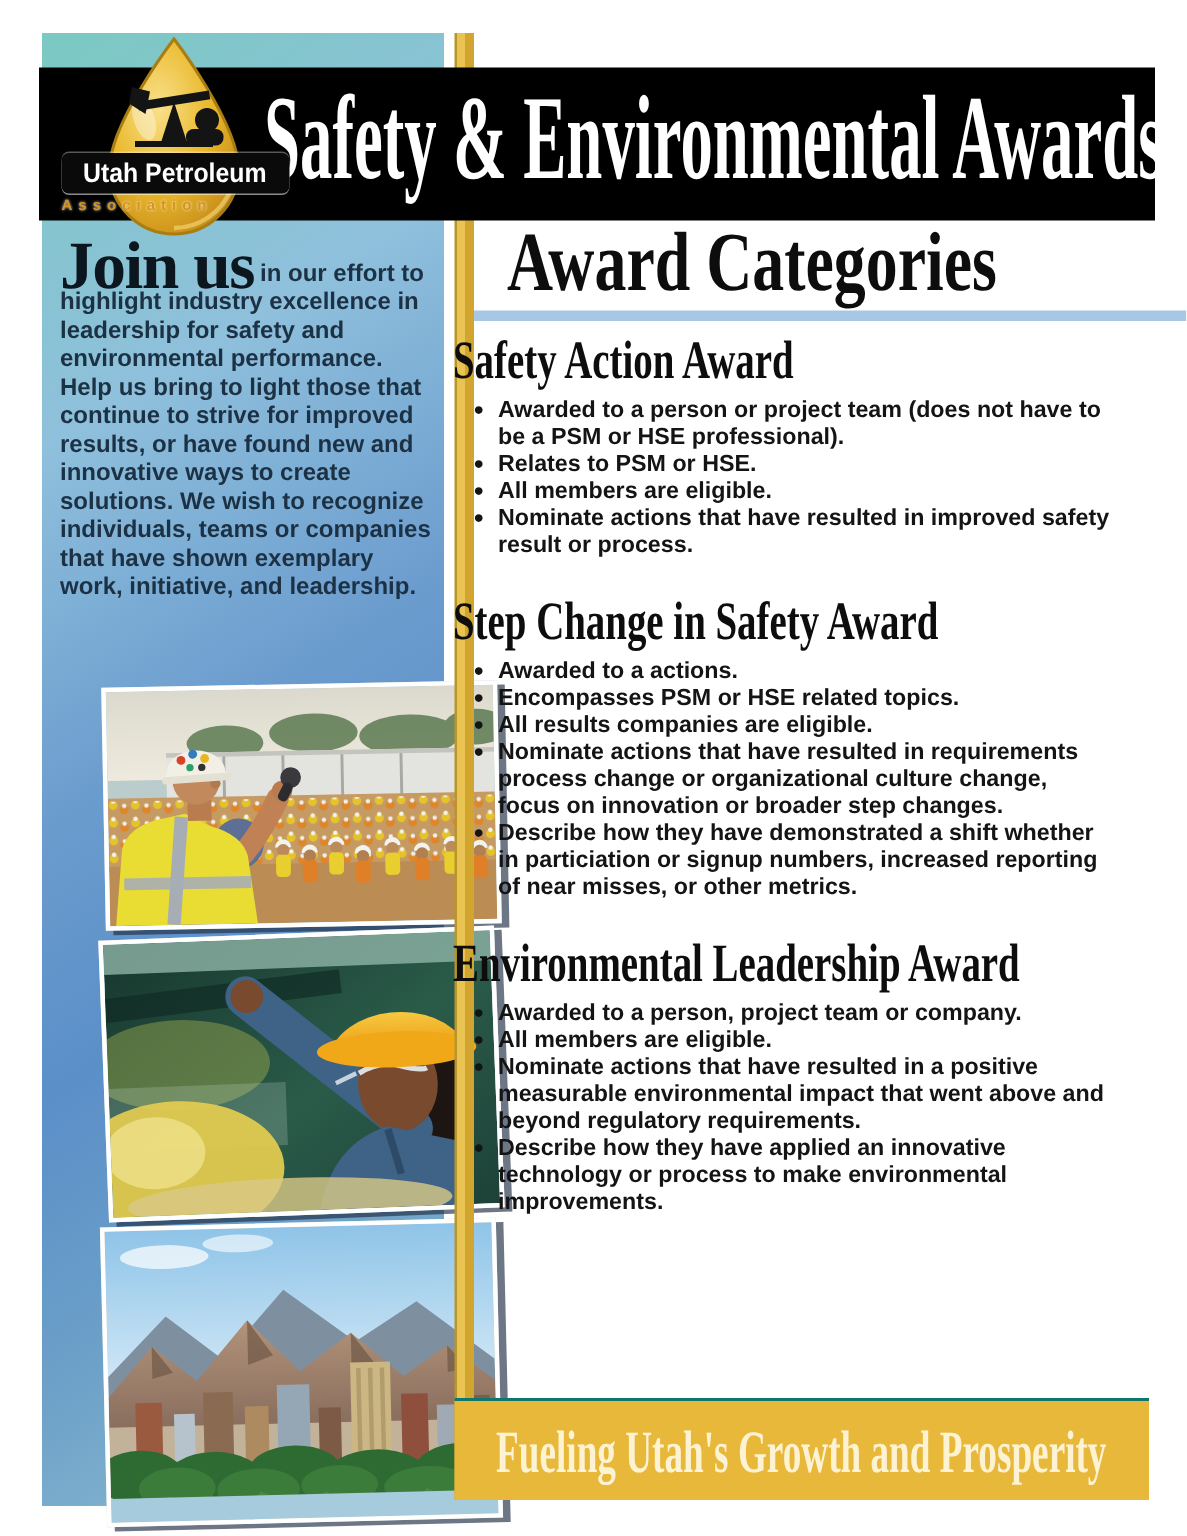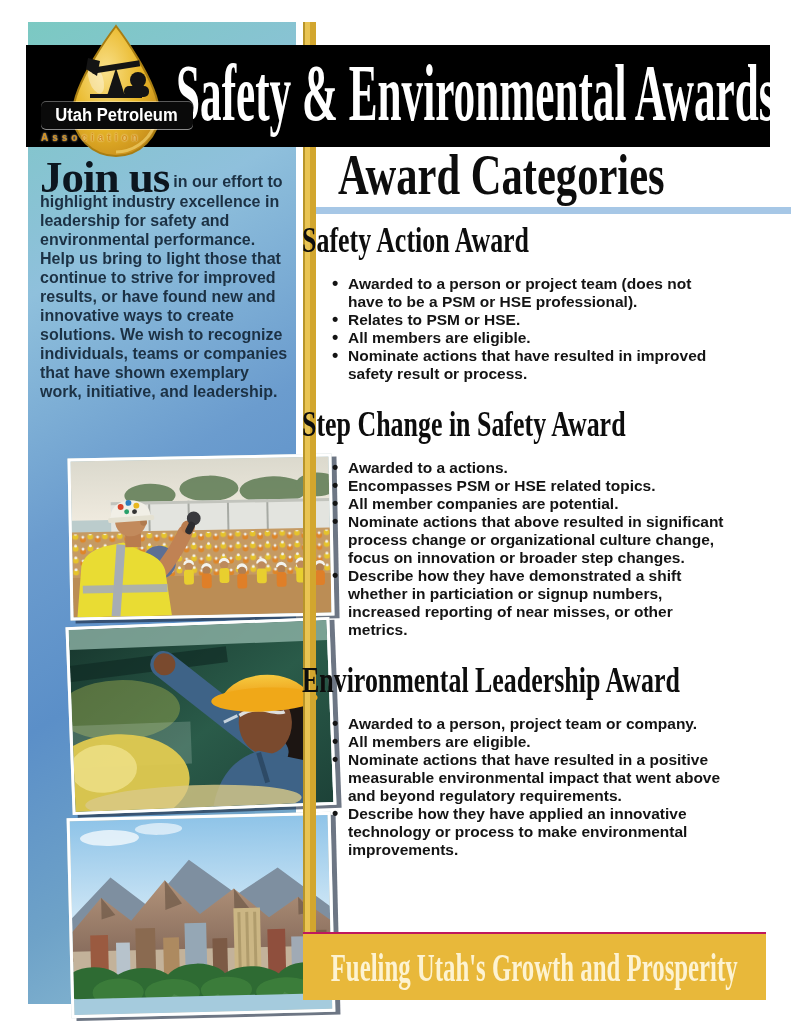--- a/index.html
+++ b/index.html
@@ -46,28 +46,28 @@
   .award-heading{position:absolute;left:338px;top:146px;margin:0;color:#0d0d0d;white-space:nowrap;
     font-family:"Liberation Serif",serif;font-weight:700;font-size:56px;line-height:58px;
     transform:scaleX(.76);transform-origin:left top;}
   .rule{position:absolute;left:316px;top:207px;width:475px;height:7px;background:#a6c7e6;}
 
   .main-sections{position:absolute;left:302px;top:221px;width:440px;color:#141414;}
   .section + .section{margin-top:22px;}
   .section-title{margin:0 0 6px;color:#0d0d0d;white-space:nowrap;
     font-family:"Liberation Serif",serif;font-weight:700;font-size:36px;line-height:38px;
     transform:scaleX(.72);transform-origin:left top;}
-  .bullets{margin:16px;padding:0 0 0 30px;list-style:none;
+  .bullets{margin:0;padding:0 0 0 30px;list-style:none;
     font-size:15.5px;line-height:18px;font-weight:700;}
   .bullets li{position:relative;}
   .bullets li::before{content:"\2022";position:absolute;left:-16px;top:-1px;font-size:18px;}
 
   
   .gold-banner{position:absolute;left:303px;top:932px;width:463px;height:66px;background:#e8b83a;
-    border-top:2px solid #be185d;display:flex;align-items:center;justify-content:center;}
+    border-top:2px solid #0f766e;display:flex;align-items:center;justify-content:center;}
   .gb-text{color:#fdf3d2;white-space:nowrap;font-family:"Liberation Serif",serif;font-weight:700;
     font-size:40px;transform:scaleX(.62);}
 </style>
 </head>
 <body>
 
 <div class="page">
 
   <aside class="sidebar">
     <p class="intro"><span class="joinus">Join us</span><span>in our effort to highlight industry excellence in leadership for safety and environmental performance. Help us bring to light those that continue to strive for improved results, or have found new and innovative ways to create solutions. We wish to recognize individuals, teams or companies that have shown exemplary work, initiative, and leadership.</span></p>
@@ -289,22 +289,22 @@
         <li>All members are eligible.</li>
         <li>Nominate actions that have resulted in improved safety result or process.</li>
       </ul>
     </section>
 
     <section class="section">
       <h3 class="section-title">Step Change in Safety Award</h3>
       <ul class="bullets">
         <li>Awarded to a actions.</li>
         <li>Encompasses PSM or HSE related topics.</li>
-        <li>All member companies are potential.</li>
-        <li>Nominate actions that above resulted in significant process change or organizational culture change, focus on innovation or broader step changes.</li>
+        <li>All results companies are eligible.</li>
+        <li>Nominate actions that have resulted in requirements process change or organizational culture change, focus on innovation or broader step changes.</li>
         <li>Describe how they have demonstrated a shift whether in particiation or signup numbers, increased reporting of near misses, or other metrics.</li>
       </ul>
     </section>
 
     <section class="section">
       <h3 class="section-title">Environmental Leadership Award</h3>
       <ul class="bullets">
         <li>Awarded to a person, project team or company.</li>
         <li>All members are eligible.</li>
         <li>Nominate actions that have resulted in a positive measurable environmental impact that went above and beyond regulatory requirements.</li>

